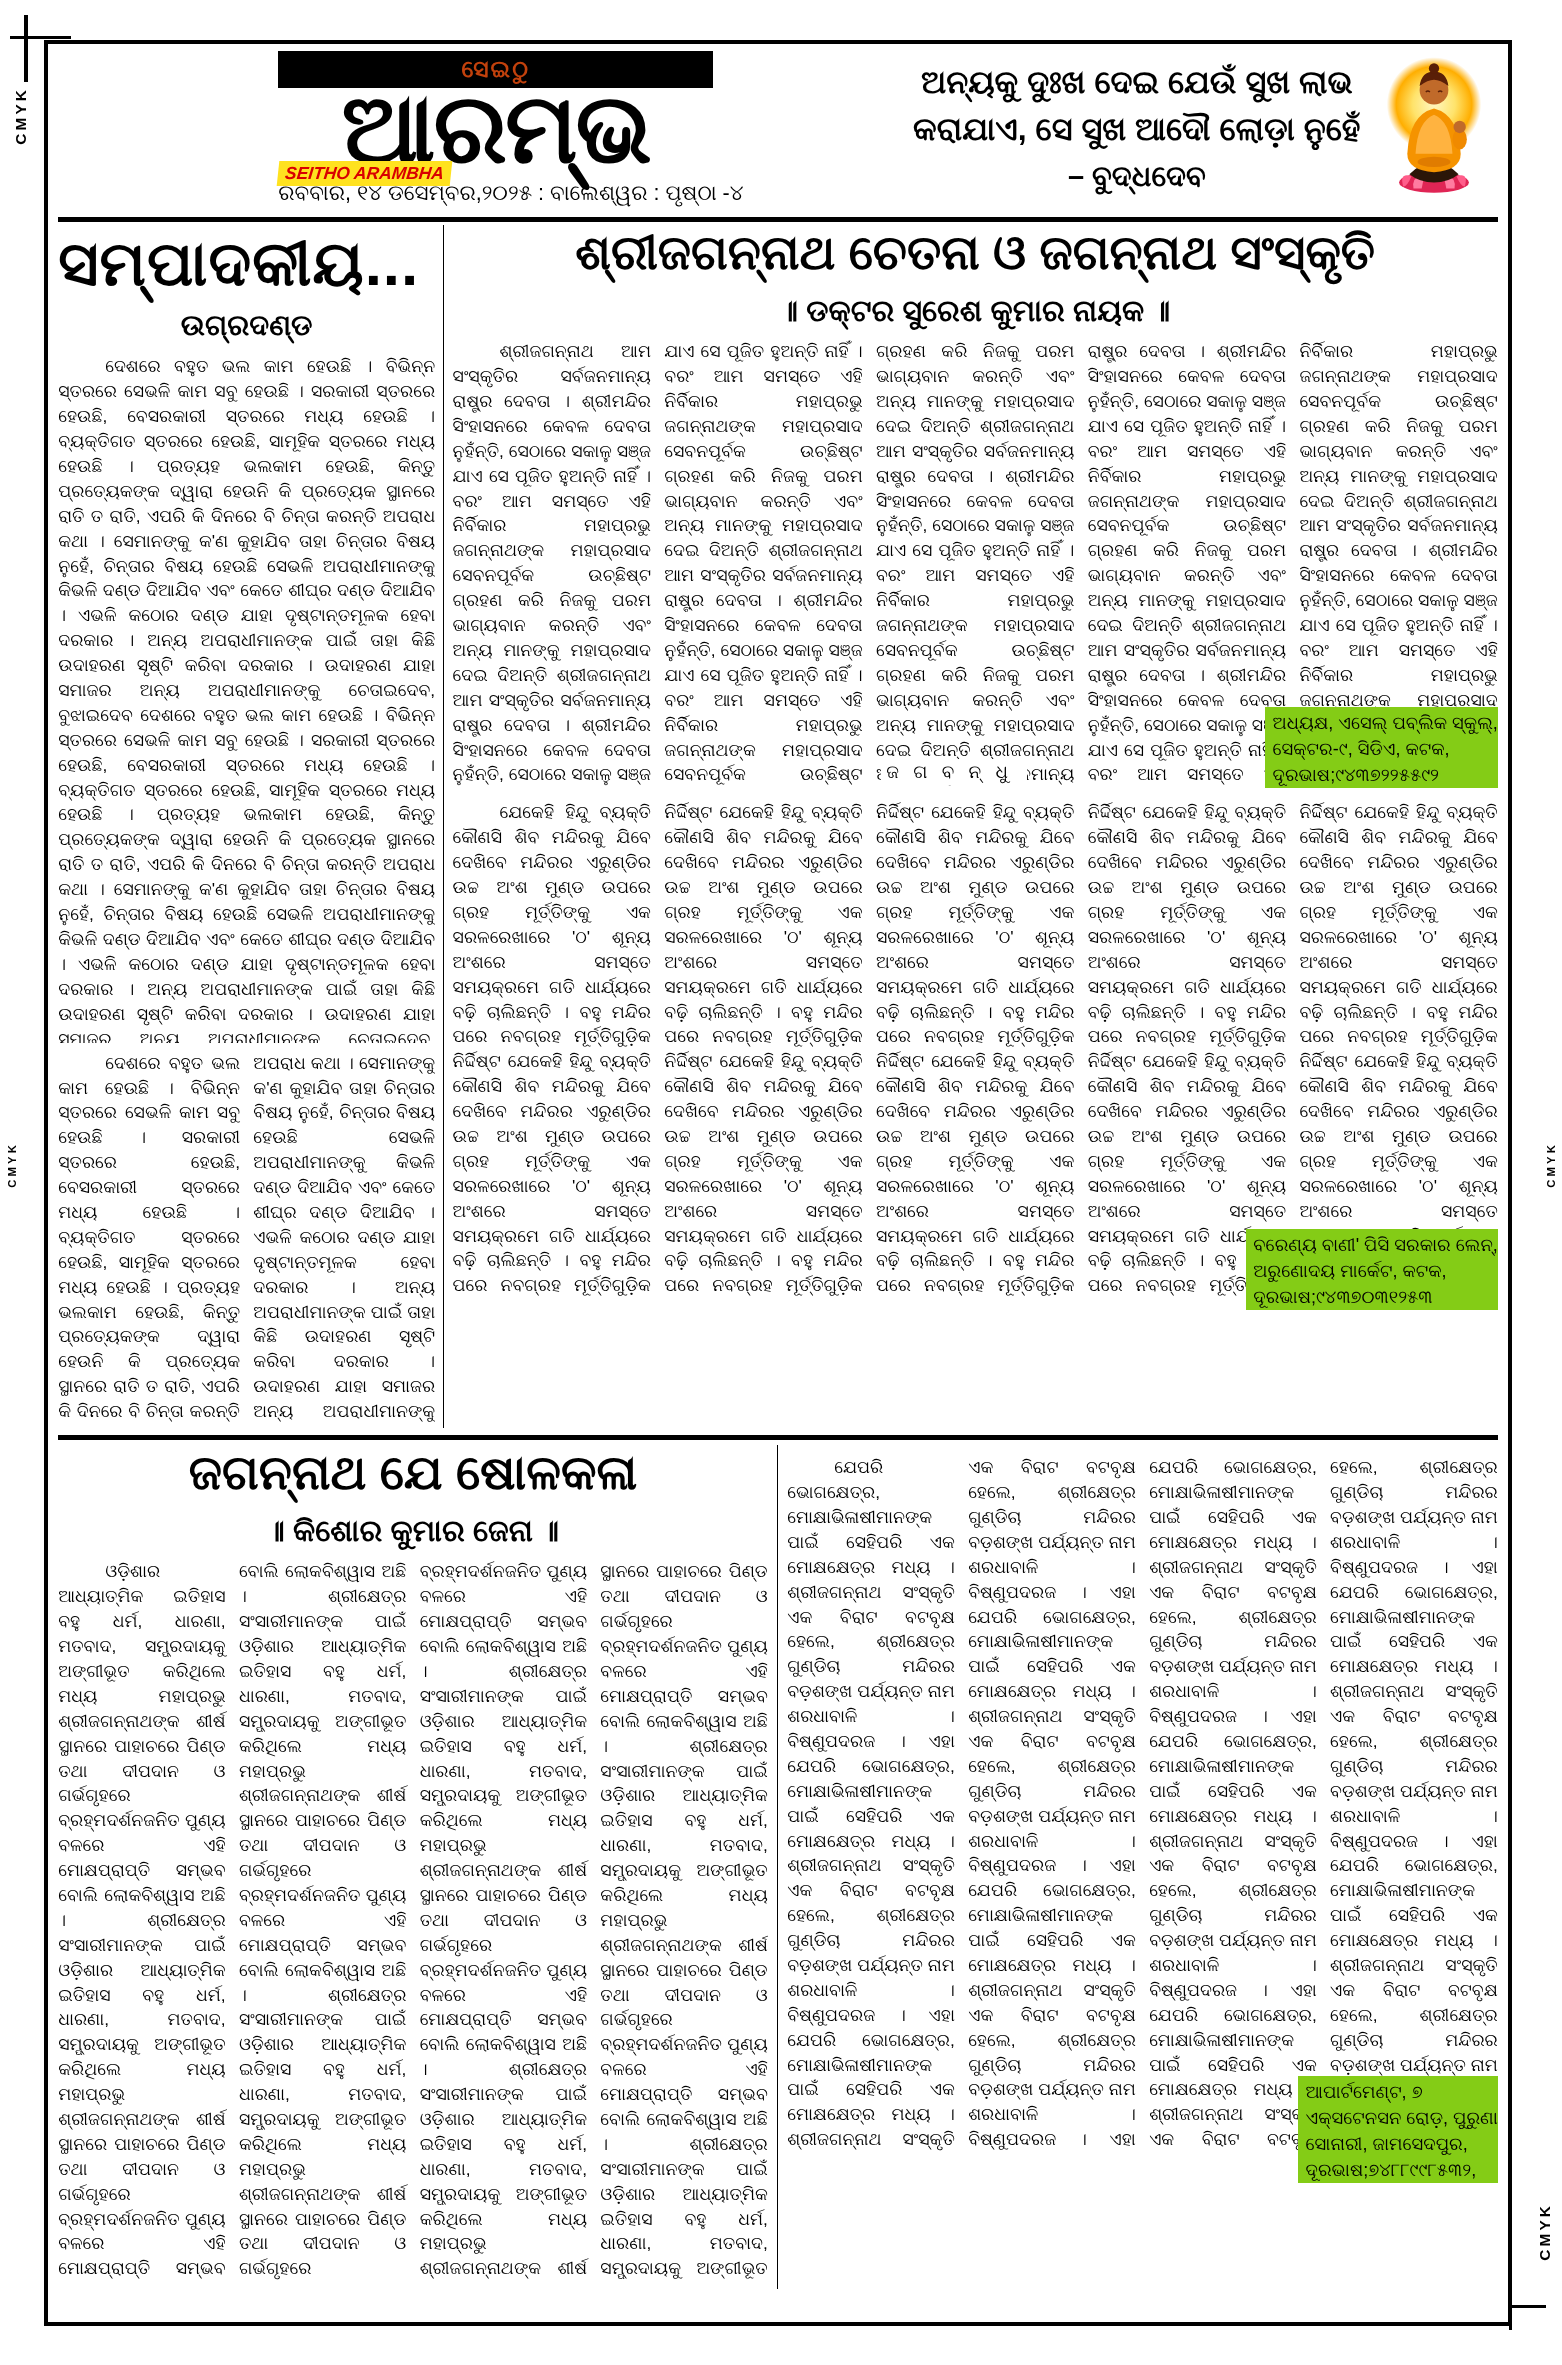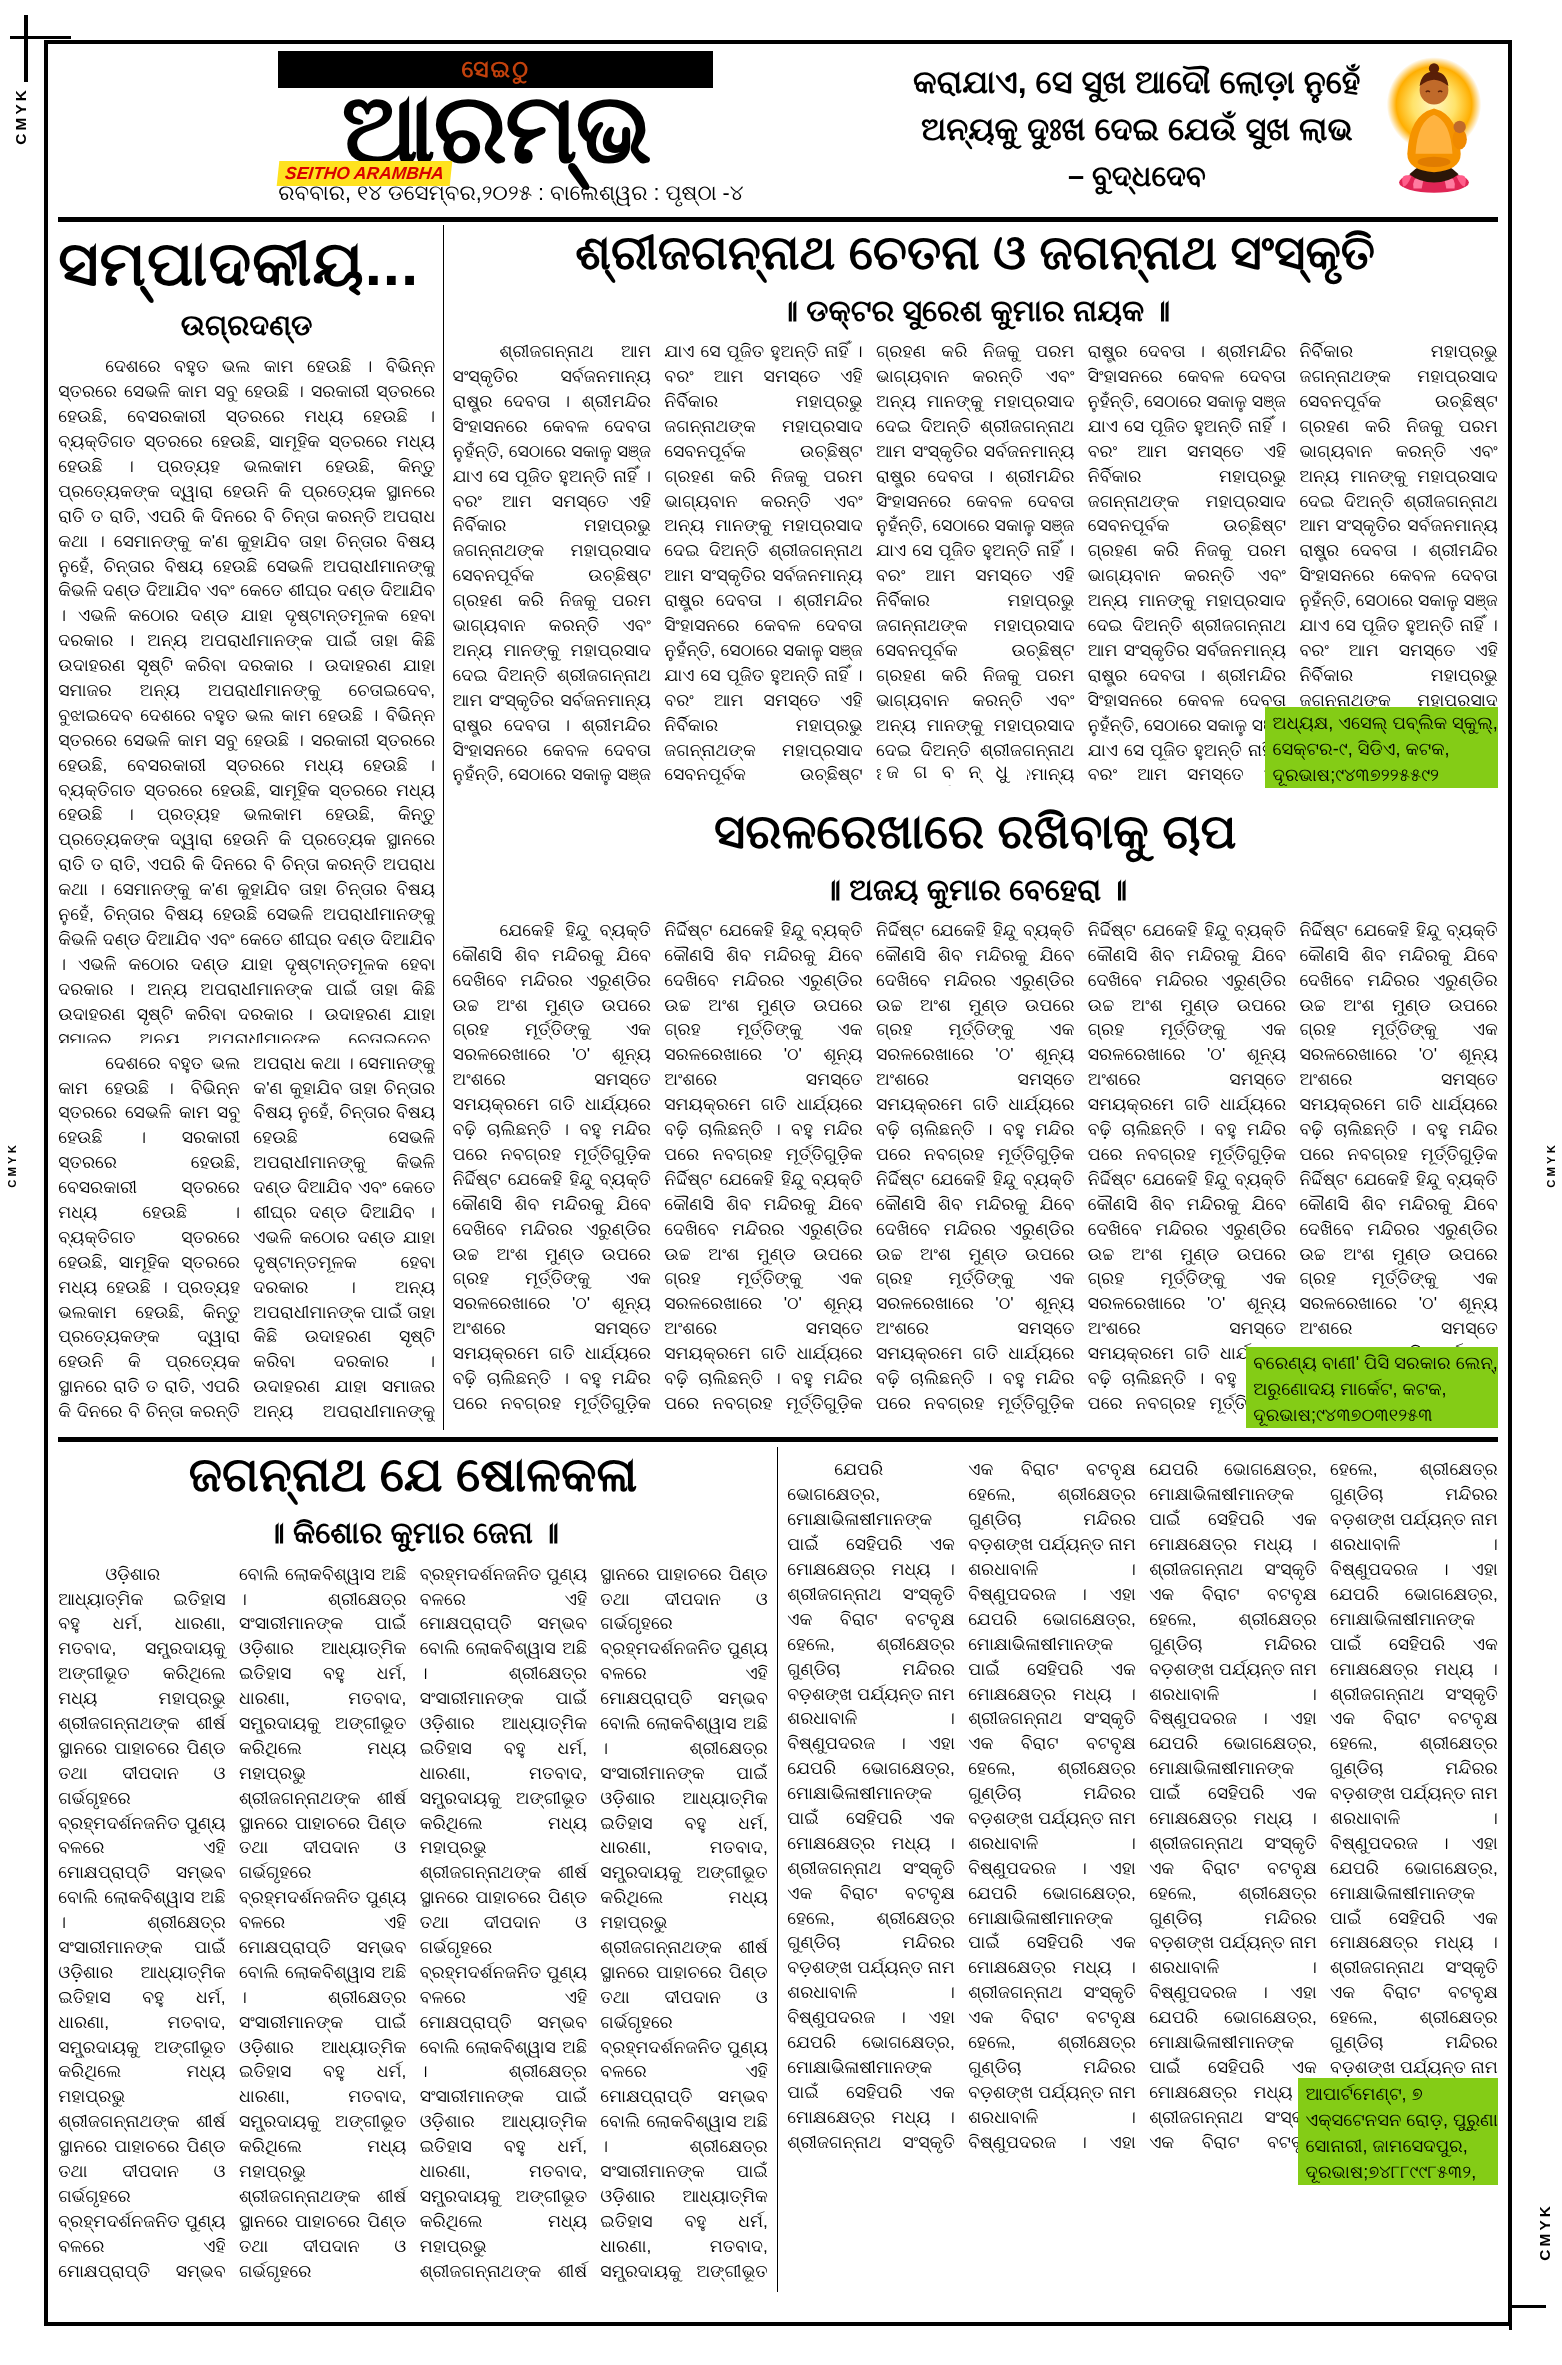--- a/index.html
+++ b/index.html
@@ -80,22 +80,22 @@
         <div class="mast-bar">
           <div class="mast-topword">ସେଇଠୁ</div>
         </div>
         <div class="mast-title">ଆରମ୍ଭ</div>
         <div class="mast-tag">SEITHO ARAMBHA</div>
         <div class="dateline">ରବିବାର, ୧୪ ଡିସେମ୍ବର,୨୦୨୫ : ବାଲେଶ୍ୱର : ପୃଷ୍ଠା -୪</div>
       </div>
 
       <div class="quote-box">
         <div class="quote-text">
+          <div>ଅନ୍ୟକୁ ଦୁଃଖ ଦେଇ ଯେଉଁ ସୁଖ ଲାଭ</div>
           <div>କରାଯାଏ, ସେ ସୁଖ ଆଦୌ ଲୋଡ଼ା ନୁହେଁ</div>
-          <div>ଅନ୍ୟକୁ ଦୁଃଖ ଦେଇ ଯେଉଁ ସୁଖ ଲାଭ</div>
           <div class="quote-attr">– ବୁଦ୍ଧଦେବ</div>
         </div>
         <svg class="buddha" viewBox="0 0 120 150">
           <defs>
             <radialGradient id="halo" cx="50%" cy="50%" r="50%">
               <stop offset="0%" stop-color="#fff7c0"></stop>
               <stop offset="45%" stop-color="#ffe36b"></stop>
               <stop offset="80%" stop-color="#ffae00"></stop>
               <stop offset="100%" stop-color="#ffae00" stop-opacity="0"></stop>
             </radialGradient>
@@ -140,24 +140,20 @@
         <div class="art-body a2-body cols5 body-text">ଶ୍ରୀଜଗନ୍ନାଥ ଆମ ସଂସ୍କୃତିର ସର୍ବଜନମାନ୍ୟ ରାଷ୍ଟ୍ର ଦେବତା । ଶ୍ରୀମନ୍ଦିର ସିଂହାସନରେ କେବଳ ଦେବତା ନୁହଁନ୍ତି, ସେଠାରେ ସକାଳୁ ସଞ୍ଜ ଯାଏ ସେ ପୂଜିତ ହୁଅନ୍ତି ନାହିଁ । ବରଂ ଆମ ସମସ୍ତେ ଏହି ନିର୍ବିକାର ମହାପ୍ରଭୁ ଜଗନ୍ନାଥଙ୍କ ମହାପ୍ରସାଦ ସେବନପୂର୍ବକ ଉଚ୍ଛିଷ୍ଟ ଗ୍ରହଣ କରି ନିଜକୁ ପରମ ଭାଗ୍ୟବାନ କରନ୍ତି ଏବଂ ଅନ୍ୟ ମାନଙ୍କୁ ମହାପ୍ରସାଦ ଦେଇ ଦିଅନ୍ତି ଶ୍ରୀଜଗନ୍ନାଥ ଆମ ସଂସ୍କୃତିର ସର୍ବଜନମାନ୍ୟ ରାଷ୍ଟ୍ର ଦେବତା । ଶ୍ରୀମନ୍ଦିର ସିଂହାସନରେ କେବଳ ଦେବତା ନୁହଁନ୍ତି, ସେଠାରେ ସକାଳୁ ସଞ୍ଜ ଯାଏ ସେ ପୂଜିତ ହୁଅନ୍ତି ନାହିଁ । ବରଂ ଆମ ସମସ୍ତେ ଏହି ନିର୍ବିକାର ମହାପ୍ରଭୁ ଜଗନ୍ନାଥଙ୍କ ମହାପ୍ରସାଦ ସେବନପୂର୍ବକ ଉଚ୍ଛିଷ୍ଟ ଗ୍ରହଣ କରି ନିଜକୁ ପରମ ଭାଗ୍ୟବାନ କରନ୍ତି ଏବଂ ଅନ୍ୟ ମାନଙ୍କୁ ମହାପ୍ରସାଦ ଦେଇ ଦିଅନ୍ତି ଶ୍ରୀଜଗନ୍ନାଥ ଆମ ସଂସ୍କୃତିର ସର୍ବଜନମାନ୍ୟ ରାଷ୍ଟ୍ର ଦେବତା । ଶ୍ରୀମନ୍ଦିର ସିଂହାସନରେ କେବଳ ଦେବତା ନୁହଁନ୍ତି, ସେଠାରେ ସକାଳୁ ସଞ୍ଜ ଯାଏ ସେ ପୂଜିତ ହୁଅନ୍ତି ନାହିଁ । ବରଂ ଆମ ସମସ୍ତେ ଏହି ନିର୍ବିକାର ମହାପ୍ରଭୁ ଜଗନ୍ନାଥଙ୍କ ମହାପ୍ରସାଦ ସେବନପୂର୍ବକ ଉଚ୍ଛିଷ୍ଟ ଗ୍ରହଣ କରି ନିଜକୁ ପରମ ଭାଗ୍ୟବାନ କରନ୍ତି ଏବଂ ଅନ୍ୟ ମାନଙ୍କୁ ମହାପ୍ରସାଦ ଦେଇ ଦିଅନ୍ତି ଶ୍ରୀଜଗନ୍ନାଥ ଆମ ସଂସ୍କୃତିର ସର୍ବଜନମାନ୍ୟ ରାଷ୍ଟ୍ର ଦେବତା । ଶ୍ରୀମନ୍ଦିର ସିଂହାସନରେ କେବଳ ଦେବତା ନୁହଁନ୍ତି, ସେଠାରେ ସକାଳୁ ସଞ୍ଜ ଯାଏ ସେ ପୂଜିତ ହୁଅନ୍ତି ନାହିଁ । ବରଂ ଆମ ସମସ୍ତେ ଏହି ନିର୍ବିକାର ମହାପ୍ରଭୁ ଜଗନ୍ନାଥଙ୍କ ମହାପ୍ରସାଦ ସେବନପୂର୍ବକ ଉଚ୍ଛିଷ୍ଟ ଗ୍ରହଣ କରି ନିଜକୁ ପରମ ଭାଗ୍ୟବାନ କରନ୍ତି ଏବଂ ଅନ୍ୟ ମାନଙ୍କୁ ମହାପ୍ରସାଦ ଦେଇ ଦିଅନ୍ତି ଶ୍ରୀଜଗନ୍ନାଥ ଆମ ସଂସ୍କୃତିର ସର୍ବଜନମାନ୍ୟ ରାଷ୍ଟ୍ର ଦେବତା । ଶ୍ରୀମନ୍ଦିର ସିଂହାସନରେ କେବଳ ଦେବତା ନୁହଁନ୍ତି, ସେଠାରେ ସକାଳୁ ସଞ୍ଜ ଯାଏ ସେ ପୂଜିତ ହୁଅନ୍ତି ନାହିଁ । ବରଂ ଆମ ସମସ୍ତେ ଏହି ନିର୍ବିକାର ମହାପ୍ରଭୁ ଜଗନ୍ନାଥଙ୍କ ମହାପ୍ରସାଦ ସେବନପୂର୍ବକ ଉଚ୍ଛିଷ୍ଟ ଗ୍ରହଣ କରି ନିଜକୁ ପରମ ଭାଗ୍ୟବାନ କରନ୍ତି ଏବଂ ଅନ୍ୟ ମାନଙ୍କୁ ମହାପ୍ରସାଦ ଦେଇ ଦିଅନ୍ତି ଶ୍ରୀଜଗନ୍ନାଥ ଆମ ସଂସ୍କୃତିର ସର୍ବଜନମାନ୍ୟ ରାଷ୍ଟ୍ର ଦେବତା । ଶ୍ରୀମନ୍ଦିର ସିଂହାସନରେ କେବଳ ଦେବତା ନୁହଁନ୍ତି, ସେଠାରେ ସକାଳୁ ସଞ୍ଜ ଯାଏ ସେ ପୂଜିତ ହୁଅନ୍ତି ନାହିଁ । ବରଂ ଆମ ସମସ୍ତେ ଏହି ନିର୍ବିକାର ମହାପ୍ରଭୁ ଜଗନ୍ନାଥଙ୍କ ମହାପ୍ରସାଦ ସେବନପୂର୍ବକ ଉଚ୍ଛିଷ୍ଟ ଗ୍ରହଣ କରି ନିଜକୁ ପରମ ଭାଗ୍ୟବାନ କରନ୍ତି ଏବଂ ଅନ୍ୟ ମାନଙ୍କୁ ମହାପ୍ରସାଦ ଦେଇ ଦିଅନ୍ତି ଶ୍ରୀଜଗନ୍ନାଥ ଆମ ସଂସ୍କୃତିର ସର୍ବଜନମାନ୍ୟ ରାଷ୍ଟ୍ର ଦେବତା । ଶ୍ରୀମନ୍ଦିର ସିଂହାସନରେ କେବଳ ଦେବତା ନୁହଁନ୍ତି, ସେଠାରେ ସକାଳୁ ସଞ୍ଜ ଯାଏ ସେ ପୂଜିତ ହୁଅନ୍ତି ନାହିଁ । ବରଂ ଆମ ସମସ୍ତେ ଏହି ନିର୍ବିକାର ମହାପ୍ରଭୁ ଜଗନ୍ନାଥଙ୍କ ମହାପ୍ରସାଦ ସେବନପୂର୍ବକ ଉଚ୍ଛିଷ୍ଟ ଗ୍ରହଣ କରି ନିଜକୁ ପରମ ଭାଗ୍ୟବାନ କରନ୍ତି ଏବଂ ଅନ୍ୟ ମାନଙ୍କୁ ମହାପ୍ରସାଦ ଦେଇ ଦିଅନ୍ତି ଶ୍ରୀଜଗନ୍ନାଥ ଆମ ସଂସ୍କୃତିର ସର୍ବଜନମାନ୍ୟ ରାଷ୍ଟ୍ର ଦେବତା । ଶ୍ରୀମନ୍ଦିର ସିଂହାସନରେ କେବଳ ଦେବତା ନୁହଁନ୍ତି, ସେଠାରେ ସକାଳୁ ସଞ୍ଜ ଯାଏ ସେ ପୂଜିତ ହୁଅନ୍ତି ନାହିଁ । ବରଂ ଆମ ସମସ୍ତେ ଏହି ନିର୍ବିକାର ମହାପ୍ରଭୁ ଜଗନ୍ନାଥଙ୍କ ମହାପ୍ରସାଦ ସେବନପୂର୍ବକ ଉଚ୍ଛିଷ୍ଟ ଗ୍ରହଣ କରି ନିଜକୁ ପରମ ଭାଗ୍ୟବାନ କରନ୍ତି ଏବଂ ଅନ୍ୟ ମାନଙ୍କୁ ମହାପ୍ରସାଦ ଦେଇ ଦିଅନ୍ତି</div>
         <div style="position:relative;height:0;">
           <div class="author-mark" style="bottom:5.1px;">ଜଗବନ୍ଧୁ</div>
           <div class="sig" style="bottom:2px;">
             <div>ଅଧ୍ୟକ୍ଷ, ଏସେଲ୍ ପବ୍ଲିକ ସ୍କୁଲ୍,</div>
             <div>ସେକ୍ଟର-୯, ସିଡିଏ, କଟକ,</div>
             <div>ଦୂରଭାଷ;୯୪୩୭୨୨୫୫୯୨</div>
           </div>
         </div>
 
-        <div class="art-head" style="margin-top:13.3px;">
-          <div class="art-title">ସରଳରେଖାରେ ରଖିବାକୁ ଚାପ</div>
-          <div class="art-byline">॥ ଅଜୟ କୁମାର ବେହେରା ॥</div>
-        </div>
         <div class="art-body a3-body cols5 body-text">ଯେକେହି ହିନ୍ଦୁ ବ୍ୟକ୍ତି କୌଣସି ଶିବ ମନ୍ଦିରକୁ ଯିବେ ଦେଖିବେ ମନ୍ଦିରର ଏରୁଣ୍ଡିର ଉଚ୍ଚ ଅଂଶ ମୁଣ୍ଡ ଉପରେ ଗ୍ରହ ମୂର୍ତ୍ତିଙ୍କୁ ଏକ ସରଳରେଖାରେ 'ଠ' ଶୂନ୍ୟ ଅଂଶରେ ସମସ୍ତେ ସମୟକ୍ରମେ ଗତି ଧାର୍ଯ୍ୟରେ ବଢ଼ି ଚାଲିଛନ୍ତି । ବହୁ ମନ୍ଦିର ପରେ ନବଗ୍ରହ ମୂର୍ତ୍ତିଗୁଡ଼ିକ ନିର୍ଦ୍ଦିଷ୍ଟ ଯେକେହି ହିନ୍ଦୁ ବ୍ୟକ୍ତି କୌଣସି ଶିବ ମନ୍ଦିରକୁ ଯିବେ ଦେଖିବେ ମନ୍ଦିରର ଏରୁଣ୍ଡିର ଉଚ୍ଚ ଅଂଶ ମୁଣ୍ଡ ଉପରେ ଗ୍ରହ ମୂର୍ତ୍ତିଙ୍କୁ ଏକ ସରଳରେଖାରେ 'ଠ' ଶୂନ୍ୟ ଅଂଶରେ ସମସ୍ତେ ସମୟକ୍ରମେ ଗତି ଧାର୍ଯ୍ୟରେ ବଢ଼ି ଚାଲିଛନ୍ତି । ବହୁ ମନ୍ଦିର ପରେ ନବଗ୍ରହ ମୂର୍ତ୍ତିଗୁଡ଼ିକ ନିର୍ଦ୍ଦିଷ୍ଟ ଯେକେହି ହିନ୍ଦୁ ବ୍ୟକ୍ତି କୌଣସି ଶିବ ମନ୍ଦିରକୁ ଯିବେ ଦେଖିବେ ମନ୍ଦିରର ଏରୁଣ୍ଡିର ଉଚ୍ଚ ଅଂଶ ମୁଣ୍ଡ ଉପରେ ଗ୍ରହ ମୂର୍ତ୍ତିଙ୍କୁ ଏକ ସରଳରେଖାରେ 'ଠ' ଶୂନ୍ୟ ଅଂଶରେ ସମସ୍ତେ ସମୟକ୍ରମେ ଗତି ଧାର୍ଯ୍ୟରେ ବଢ଼ି ଚାଲିଛନ୍ତି । ବହୁ ମନ୍ଦିର ପରେ ନବଗ୍ରହ ମୂର୍ତ୍ତିଗୁଡ଼ିକ ନିର୍ଦ୍ଦିଷ୍ଟ ଯେକେହି ହିନ୍ଦୁ ବ୍ୟକ୍ତି କୌଣସି ଶିବ ମନ୍ଦିରକୁ ଯିବେ ଦେଖିବେ ମନ୍ଦିରର ଏରୁଣ୍ଡିର ଉଚ୍ଚ ଅଂଶ ମୁଣ୍ଡ ଉପରେ ଗ୍ରହ ମୂର୍ତ୍ତିଙ୍କୁ ଏକ ସରଳରେଖାରେ 'ଠ' ଶୂନ୍ୟ ଅଂଶରେ ସମସ୍ତେ ସମୟକ୍ରମେ ଗତି ଧାର୍ଯ୍ୟରେ ବଢ଼ି ଚାଲିଛନ୍ତି । ବହୁ ମନ୍ଦିର ପରେ ନବଗ୍ରହ ମୂର୍ତ୍ତିଗୁଡ଼ିକ ନିର୍ଦ୍ଦିଷ୍ଟ ଯେକେହି ହିନ୍ଦୁ ବ୍ୟକ୍ତି କୌଣସି ଶିବ ମନ୍ଦିରକୁ ଯିବେ ଦେଖିବେ ମନ୍ଦିରର ଏରୁଣ୍ଡିର ଉଚ୍ଚ ଅଂଶ ମୁଣ୍ଡ ଉପରେ ଗ୍ରହ ମୂର୍ତ୍ତିଙ୍କୁ ଏକ ସରଳରେଖାରେ 'ଠ' ଶୂନ୍ୟ ଅଂଶରେ ସମସ୍ତେ ସମୟକ୍ରମେ ଗତି ଧାର୍ଯ୍ୟରେ ବଢ଼ି ଚାଲିଛନ୍ତି । ବହୁ ମନ୍ଦିର ପରେ ନବଗ୍ରହ ମୂର୍ତ୍ତିଗୁଡ଼ିକ ନିର୍ଦ୍ଦିଷ୍ଟ ଯେକେହି ହିନ୍ଦୁ ବ୍ୟକ୍ତି କୌଣସି ଶିବ ମନ୍ଦିରକୁ ଯିବେ ଦେଖିବେ ମନ୍ଦିରର ଏରୁଣ୍ଡିର ଉଚ୍ଚ ଅଂଶ ମୁଣ୍ଡ ଉପରେ ଗ୍ରହ ମୂର୍ତ୍ତିଙ୍କୁ ଏକ ସରଳରେଖାରେ 'ଠ' ଶୂନ୍ୟ ଅଂଶରେ ସମସ୍ତେ ସମୟକ୍ରମେ ଗତି ଧାର୍ଯ୍ୟରେ ବଢ଼ି ଚାଲିଛନ୍ତି । ବହୁ ମନ୍ଦିର ପରେ ନବଗ୍ରହ ମୂର୍ତ୍ତିଗୁଡ଼ିକ ନିର୍ଦ୍ଦିଷ୍ଟ ଯେକେହି ହିନ୍ଦୁ ବ୍ୟକ୍ତି କୌଣସି ଶିବ ମନ୍ଦିରକୁ ଯିବେ ଦେଖିବେ ମନ୍ଦିରର ଏରୁଣ୍ଡିର ଉଚ୍ଚ ଅଂଶ ମୁଣ୍ଡ ଉପରେ ଗ୍ରହ ମୂର୍ତ୍ତିଙ୍କୁ ଏକ ସରଳରେଖାରେ 'ଠ' ଶୂନ୍ୟ ଅଂଶରେ ସମସ୍ତେ ସମୟକ୍ରମେ ଗତି ଧାର୍ଯ୍ୟରେ ବଢ଼ି ଚାଲିଛନ୍ତି । ବହୁ ମନ୍ଦିର ପରେ ନବଗ୍ରହ ମୂର୍ତ୍ତିଗୁଡ଼ିକ ନିର୍ଦ୍ଦିଷ୍ଟ ଯେକେହି ହିନ୍ଦୁ ବ୍ୟକ୍ତି କୌଣସି ଶିବ ମନ୍ଦିରକୁ ଯିବେ ଦେଖିବେ ମନ୍ଦିରର ଏରୁଣ୍ଡିର ଉଚ୍ଚ ଅଂଶ ମୁଣ୍ଡ ଉପରେ ଗ୍ରହ ମୂର୍ତ୍ତିଙ୍କୁ ଏକ ସରଳରେଖାରେ 'ଠ' ଶୂନ୍ୟ ଅଂଶରେ ସମସ୍ତେ ସମୟକ୍ରମେ ଗତି ଧାର୍ଯ୍ୟରେ ବଢ଼ି ଚାଲିଛନ୍ତି । ବହୁ ମନ୍ଦିର ପରେ ନବଗ୍ରହ ମୂର୍ତ୍ତିଗୁଡ଼ିକ ନିର୍ଦ୍ଦିଷ୍ଟ ଯେକେହି ହିନ୍ଦୁ ବ୍ୟକ୍ତି କୌଣସି ଶିବ ମନ୍ଦିରକୁ ଯିବେ ଦେଖିବେ ମନ୍ଦିରର ଏରୁଣ୍ଡିର ଉଚ୍ଚ ଅଂଶ ମୁଣ୍ଡ ଉପରେ ଗ୍ରହ ମୂର୍ତ୍ତିଙ୍କୁ ଏକ ସରଳରେଖାରେ 'ଠ' ଶୂନ୍ୟ ଅଂଶରେ ସମସ୍ତେ ସମୟକ୍ରମେ ଗତି ଧାର୍ଯ୍ୟରେ ବଢ଼ି ଚାଲିଛନ୍ତି । ବହୁ ମନ୍ଦିର ପରେ ନବଗ୍ରହ ମୂର୍ତ୍ତିଗୁଡ଼ିକ ନିର୍ଦ୍ଦିଷ୍ଟ ଯେକେହି ହିନ୍ଦୁ ବ୍ୟକ୍ତି କୌଣସି ଶିବ ମନ୍ଦିରକୁ ଯିବେ ଦେଖିବେ ମନ୍ଦିରର ଏରୁଣ୍ଡିର ଉଚ୍ଚ ଅଂଶ ମୁଣ୍ଡ ଉପରେ ଗ୍ରହ ମୂର୍ତ୍ତିଙ୍କୁ ଏକ ସରଳରେଖାରେ 'ଠ' ଶୂନ୍ୟ ଅଂଶରେ ସମସ୍ତେ ସମୟକ୍ରମେ ଗତି ଧାର୍ଯ୍ୟରେ ବଢ଼ି ଚାଲିଛନ୍ତି । ବହୁ ମନ୍ଦିର ପରେ ନବଗ୍ରହ ମୂର୍ତ୍ତିଗୁଡ଼ିକ ନିର୍ଦ୍ଦିଷ୍ଟ ଯେକେହି ହିନ୍ଦୁ ବ୍ୟକ୍ତି କୌଣସି ଶିବ ମନ୍ଦିରକୁ ଯିବେ ଦେଖିବେ ମନ୍ଦିରର ଏରୁଣ୍ଡିର ଉଚ୍ଚ ଅଂଶ ମୁଣ୍ଡ ଉପରେ ଗ୍ରହ ମୂର୍ତ୍ତିଙ୍କୁ ଏକ ସରଳରେଖାରେ 'ଠ' ଶୂନ୍ୟ ଅଂଶରେ ସମସ୍ତେ ସମୟକ୍ରମେ ଗତି ଧାର୍ଯ୍ୟରେ ବଢ଼ି ଚାଲିଛନ୍ତି । ବହୁ ମନ୍ଦିର ପରେ ନବଗ୍ରହ ମୂର୍ତ୍ତିଗୁଡ଼ିକ ନିର୍ଦ୍ଦିଷ୍ଟ ଯେକେହି ହିନ୍ଦୁ ବ୍ୟକ୍ତି କୌଣସି ଶିବ ମନ୍ଦିରକୁ ଯିବେ ଦେଖିବେ ମନ୍ଦିରର ଏରୁଣ୍ଡିର ଉଚ୍ଚ ଅଂଶ ମୁଣ୍ଡ ଉପରେ ଗ୍ରହ ମୂର୍ତ୍ତିଙ୍କୁ ଏକ ସରଳରେଖାରେ 'ଠ' ଶୂନ୍ୟ ଅଂଶରେ ସମସ୍ତେ ସମୟକ୍ରମେ ଗତି ଧାର୍ଯ୍ୟରେ ବଢ଼ି ଚାଲିଛନ୍ତି । ବହୁ ମନ୍ଦିର ପରେ ନବଗ୍ରହ ମୂର୍ତ୍ତିଗୁଡ଼ିକ ନିର୍ଦ୍ଦିଷ୍ଟ</div>
         <div style="position:relative;height:0;">
           <div class="sig" style="bottom:2px;">
             <div>ବରେଣ୍ୟ ବାଣୀ' ପିସି ସରକାର ଲେନ୍,</div>
             <div>ଅରୁଣୋଦୟ ମାର୍କେଟ, କଟକ,</div>
             <div>ଦୂରଭାଷ;୯୪୩୭୦୩୧୨୫୩</div>
           </div>
         </div>
 
       </div>

